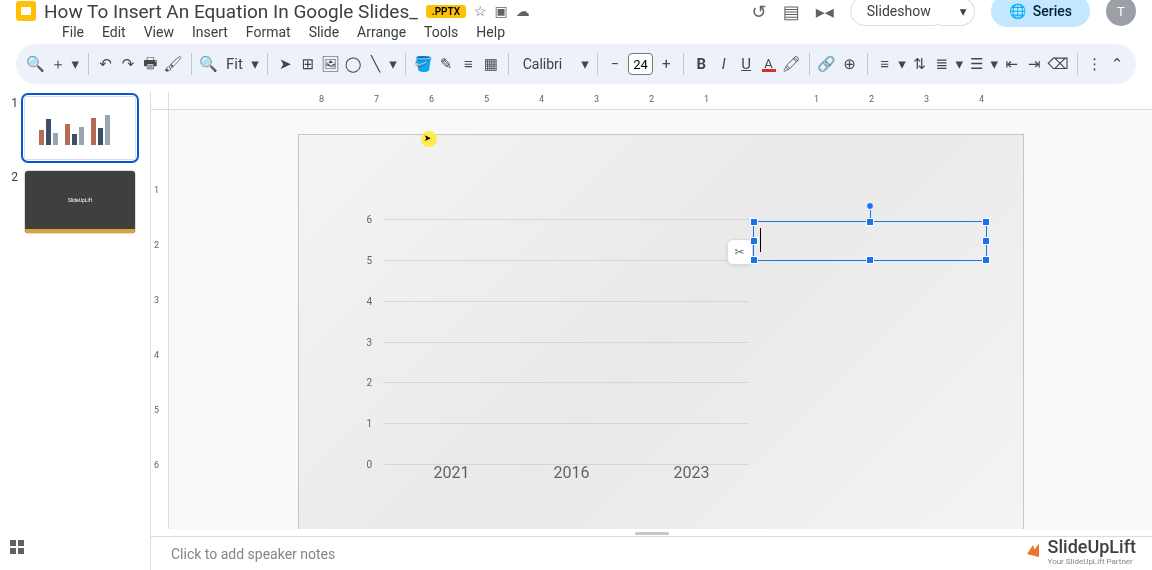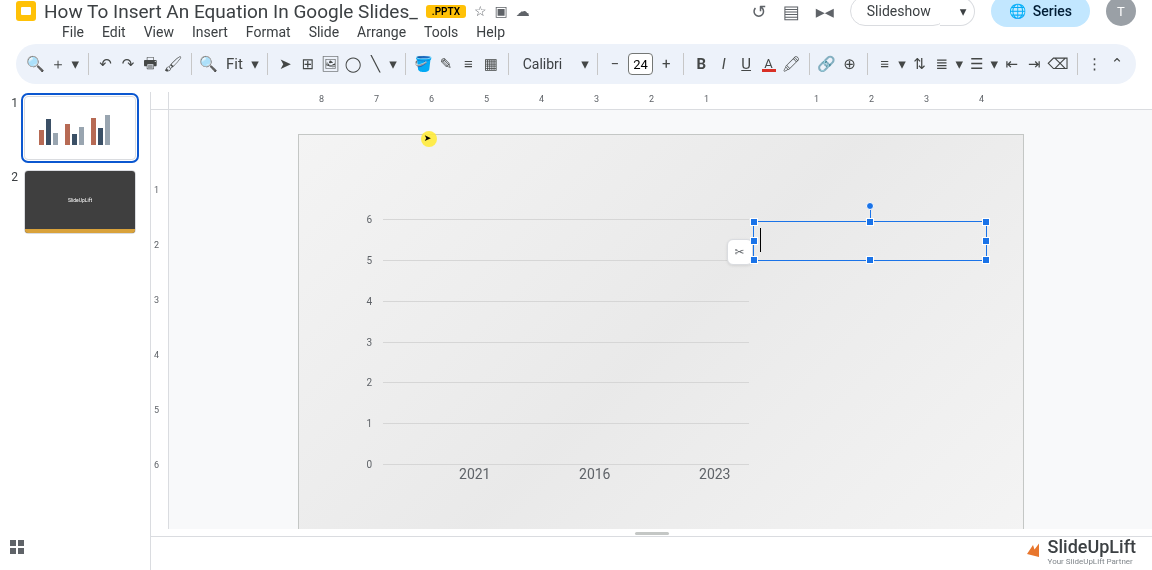--- a/index.html
+++ b/index.html
@@ -59,21 +59,21 @@
 
 .slide { width:726px; height:408px; background:#efefef; border:1px solid #c4c7c5; position:relative; background-image: linear-gradient(135deg, rgba(255,255,255,0.3) 0%, rgba(220,220,220,0.3) 50%, rgba(255,255,255,0.3) 100%); }
 
 
 .chart-box { position:absolute; left:40px; top:84px; width:410px; height:290px; }
 .chart-axes { position:absolute; left:44px; top:0; bottom:44px; right:0; border-bottom:1px solid #9aa0a6;}
 .grid-line { position:absolute; left:0; right:0; border-top:1px solid #d6d6d6; }
 .y-label { position:absolute; left:-16px; font-size:10px; color:#5f6368; transform:translateY(-50%); }
 .bars-group { position:absolute; bottom:0; display:flex; gap:6px; align-items:flex-end; }
 .bar { width:22px; }
-.x-label { position:absolute; bottom:-18px; font-size:14px; color:#5f6368; width:100%; text-align:right; }
+.x-label { position:absolute; bottom:-18px; font-size:16px; color:#5f6368; width:100%; text-align:center; }
 .legend { position:absolute; bottom:2px; left:0; right:0; display:flex; justify-content:center; gap:16px; font-size:10px; color:#5f6368;}
 .legend-item { display:flex; align-items:center; gap:4px; }
 .legend-swatch { width:8px; height:8px; }
 
 
 .textbox-sel { position:absolute; left:454px; top:86px; width:234px; height:40px; border:1px solid #1a73e8; background:rgba(255,255,255,0);}
 .handle { position:absolute; width:8px; height:8px; background:#1a73e8; border:1px solid #fff; }
 .handle.tl{left:-4px;top:-4px;} .handle.tm{left:50%;top:-4px;transform:translateX(-50%);} .handle.tr{right:-4px;top:-4px;}
 .handle.ml{left:-4px;top:50%;transform:translateY(-50%);} .handle.mr{right:-4px;top:50%;transform:translateY(-50%);}
 .handle.bl{left:-4px;bottom:-4px;} .handle.bm{left:50%;bottom:-4px;transform:translateX(-50%);} .handle.br{right:-4px;bottom:-4px;}
@@ -324,20 +324,21 @@
 
           </div>
 
         </div>
       </div>
 
       <div class="slide-drag-bar">
           <div class="grip"></div>
         </div>
       <div class="notes">
+        <span>Click to add speaker notes</span>
         <div class="watermark">
           <svg class="wm-logo" viewBox="0 0 24 24">
               <path d="M4 16 L12 4 L14 10 L20 2 L20 20 Z" fill="#e8762d"></path>
             </svg>
           <div>
             <div class="brand">SlideUpLift</div>
             <div class="tag">Your SlideUpLift Partner</div>
           </div>
         </div>
       </div>

